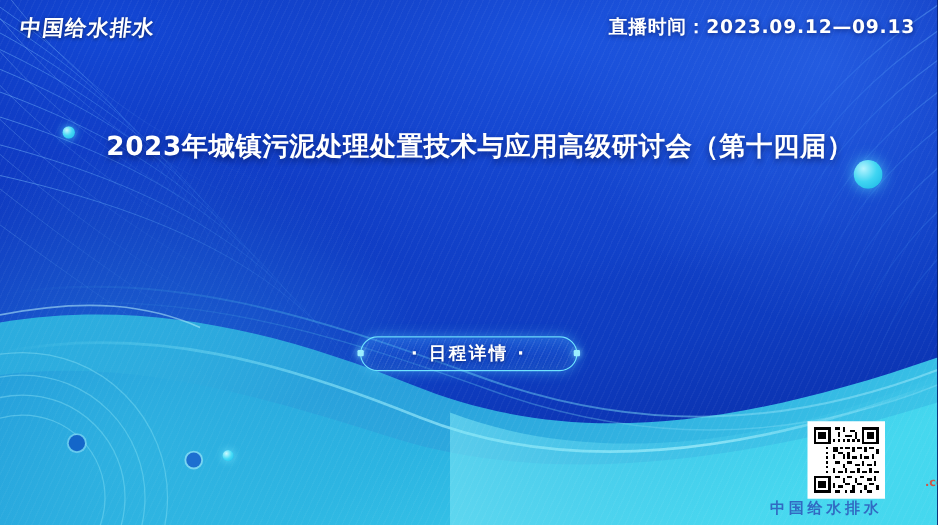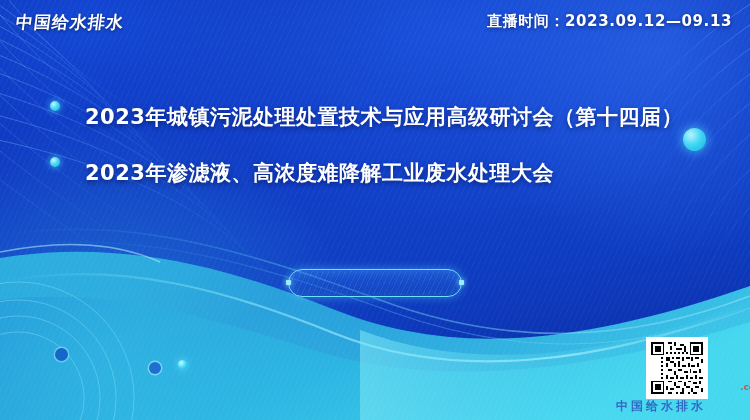--- a/index.html
+++ b/index.html
@@ -250,29 +250,26 @@
   <div class="bubble b-cyan-lg"></div>
   <div class="bubble b-cyan-sm"></div>
   <div class="bubble b-navy-a"></div>
   <div class="bubble b-navy-b"></div>
 
   <div class="list">
     <div class="row">
       <span class="dot"></span>
       <span class="row-text">2023年城镇污泥处理处置技术与应用高级研讨会（第十四届）</span>
     </div>
-    <div class="row">
-      <span class="dot"></span>
-      <span class="row-text">2023年渗滤液、高浓度难降解工业废水处理大会</span>
-    </div>
   </div>
 
   <div class="cta-wrap">
     <div class="cta">
       <span class="stripe"></span>
+      <span class="lbl">· 日程详情 ·</span>
     </div>
     <span class="nub l"></span>
     <span class="nub r"></span>
   </div>
 
   <div class="qr">
     <svg viewBox="0 0 29 29" shape-rendering="crispEdges" aria-hidden="true">
       <rect width="29" height="29" fill="#fff"></rect>
       <g fill="#000">
 

